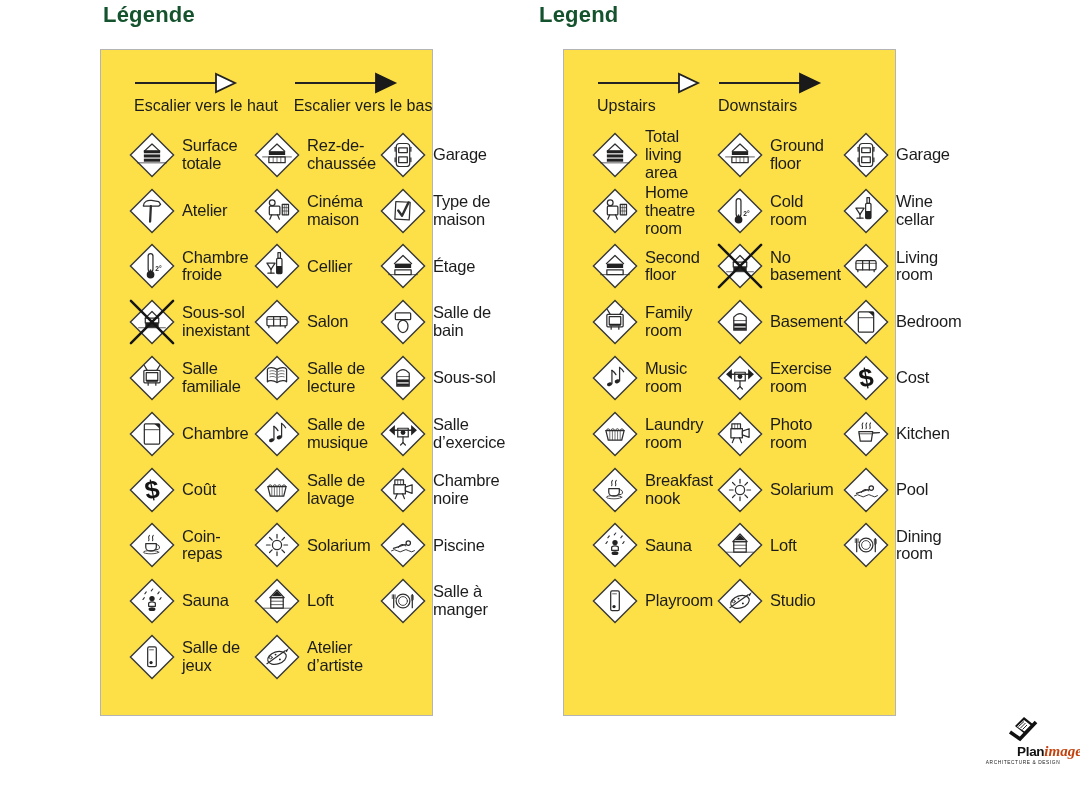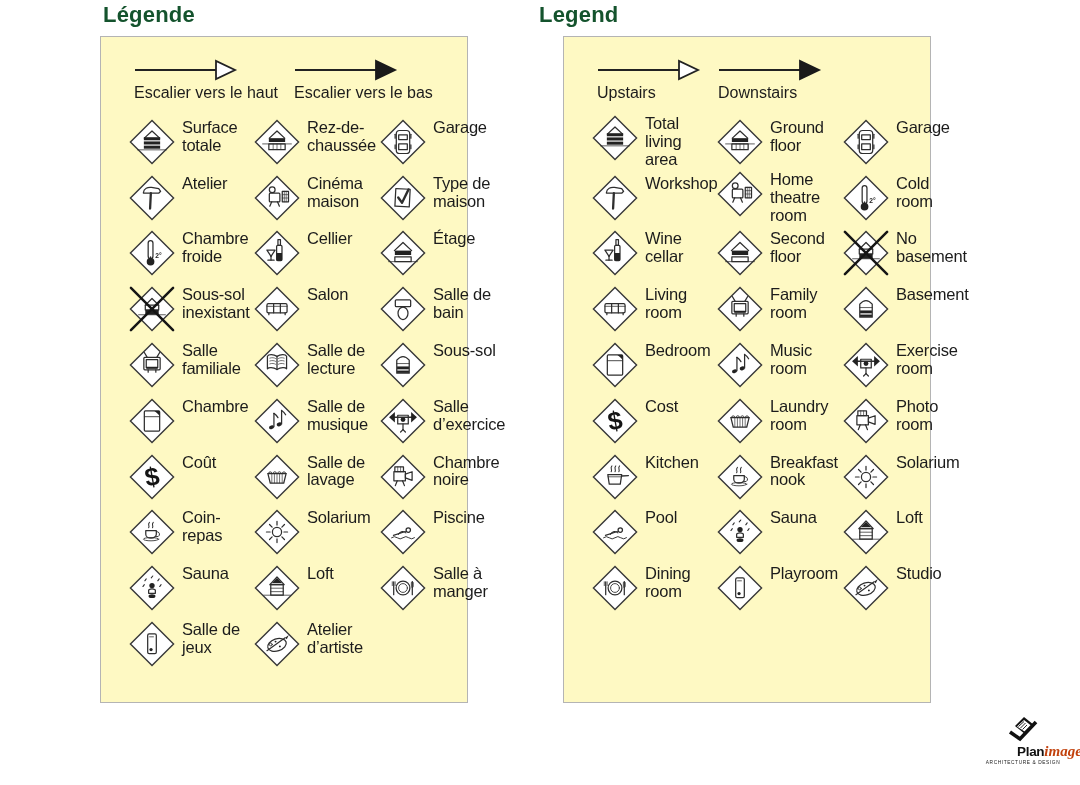--- a/index.html
+++ b/index.html
@@ -1,31 +1,31 @@
 <!DOCTYPE html>
 <html><head>
 <meta charset="utf-8">
 <style>
   * { margin:0; padding:0; box-sizing:border-box; }
   html,body { width:1080px; height:785px; background:#ffffff; overflow:hidden;
               font-family:"Liberation Sans", sans-serif; position:relative; }
   .title { position:absolute; top:2px; font-size:22px; font-weight:bold; color:#14532d; letter-spacing:.2px; }
   .title-fr { left:103px; }
   .title-en { left:539px; }
-  .panel { position:absolute; top:36px; width:368px; height:667px; background:#fef9c3;
+  .panel { position:absolute; top:49px; width:333px; height:667px; background:#fde047;
            border:1.5px solid #b4b4b4; }
   .panel-fr { left:100px; }
   .panel-en { left:563px; }
   .arrows { display:flex; gap:16px; padding:21px 0 0 33px; }
   .arrow-group { display:flex; flex-direction:column; min-width:105px; }
   .arrow-group svg { width:105px; height:24px; }
   .arrow-label { margin-top:2px; font-size:16px; color:#1c1c1c; white-space:nowrap; }
   .grid { display:grid; grid-template-columns:125px 126px 140px; grid-auto-rows:55.8px;
           align-items:center; margin:12px 0 0 28px; }
-  .cell { display:flex; }
+  .cell { display:flex; align-items:center; }
   .cell .icon { flex:0 0 auto; width:46px; height:46px; }
   .cell .icon svg { width:46px; height:46px; overflow:visible; display:block; }
   .cell .label { margin-left:7px; font-size:16.5px; line-height:1.08; color:#1c1c1c;
                  white-space:pre-line; letter-spacing:-0.2px; }
   .logo { position:absolute; left:975px; top:716px; width:96px; text-align:center; }
   .logo .mark { display:block; margin:0 auto; }
   .logo .brand { line-height:1; white-space:nowrap; }
   .logo .brand-bold { font-size:13.5px; font-weight:bold; color:#111; letter-spacing:-0.3px;padding-left:42px; }
   .logo .brand-italic { font-size:15px; font-style:italic; font-weight:bold;
                         font-family:"Liberation Serif", serif; color:#c2410c; }
@@ -587,32 +587,20 @@
             </g>
   </svg>
         </span>
         <span class="label">Garage</span>
       </div>
       <div class="cell">
         <span class="icon">
           <svg viewBox="0 0 48 48" xmlns="http://www.w3.org/2000/svg">
     <path d="M24 1.5 L46.5 24 L24 46.5 L1.5 24 Z" fill="#ffffff" stroke="#3a3a3a" stroke-width="1.5"></path>
     <g fill="none" stroke="#2e2e2e" stroke-width="1.3" stroke-linecap="round" stroke-linejoin="round" font-family="Liberation Sans, sans-serif">
-              <path d="M15 18.5 C15.5 14 19.5 12.5 23.5 13 L31 14.2 L33 17 L31 19 L15 18.8 Z"></path>
-   <line x1="22.8" y1="19" x2="22" y2="35" stroke-width="2.4"></line>
-            </g>
-  </svg>
-        </span>
-        <span class="label">Workshop</span>
-      </div>
-      <div class="cell">
-        <span class="icon">
-          <svg viewBox="0 0 48 48" xmlns="http://www.w3.org/2000/svg">
-    <path d="M24 1.5 L46.5 24 L24 46.5 L1.5 24 Z" fill="#ffffff" stroke="#3a3a3a" stroke-width="1.5"></path>
-    <g fill="none" stroke="#2e2e2e" stroke-width="1.3" stroke-linecap="round" stroke-linejoin="round" font-family="Liberation Sans, sans-serif">
               <rect x="16" y="19" width="11" height="9" rx="1"></rect>
    <circle cx="19" cy="15.5" r="3"></circle>
    <rect x="29.5" y="17" width="6.5" height="11"></rect>
    <line x1="31.6" y1="17" x2="31.6" y2="28" stroke-width="0.7"></line>
    <line x1="33.6" y1="17" x2="33.6" y2="28" stroke-width="0.7"></line>
    <line x1="29.5" y1="20.5" x2="36" y2="20.5" stroke-width="0.7"></line>
    <line x1="29.5" y1="24" x2="36" y2="24" stroke-width="0.7"></line>
    <line x1="18.5" y1="28" x2="16.5" y2="32.5"></line>
               <line x1="24.5" y1="28" x2="26.5" y2="32.5"></line>
             </g>

